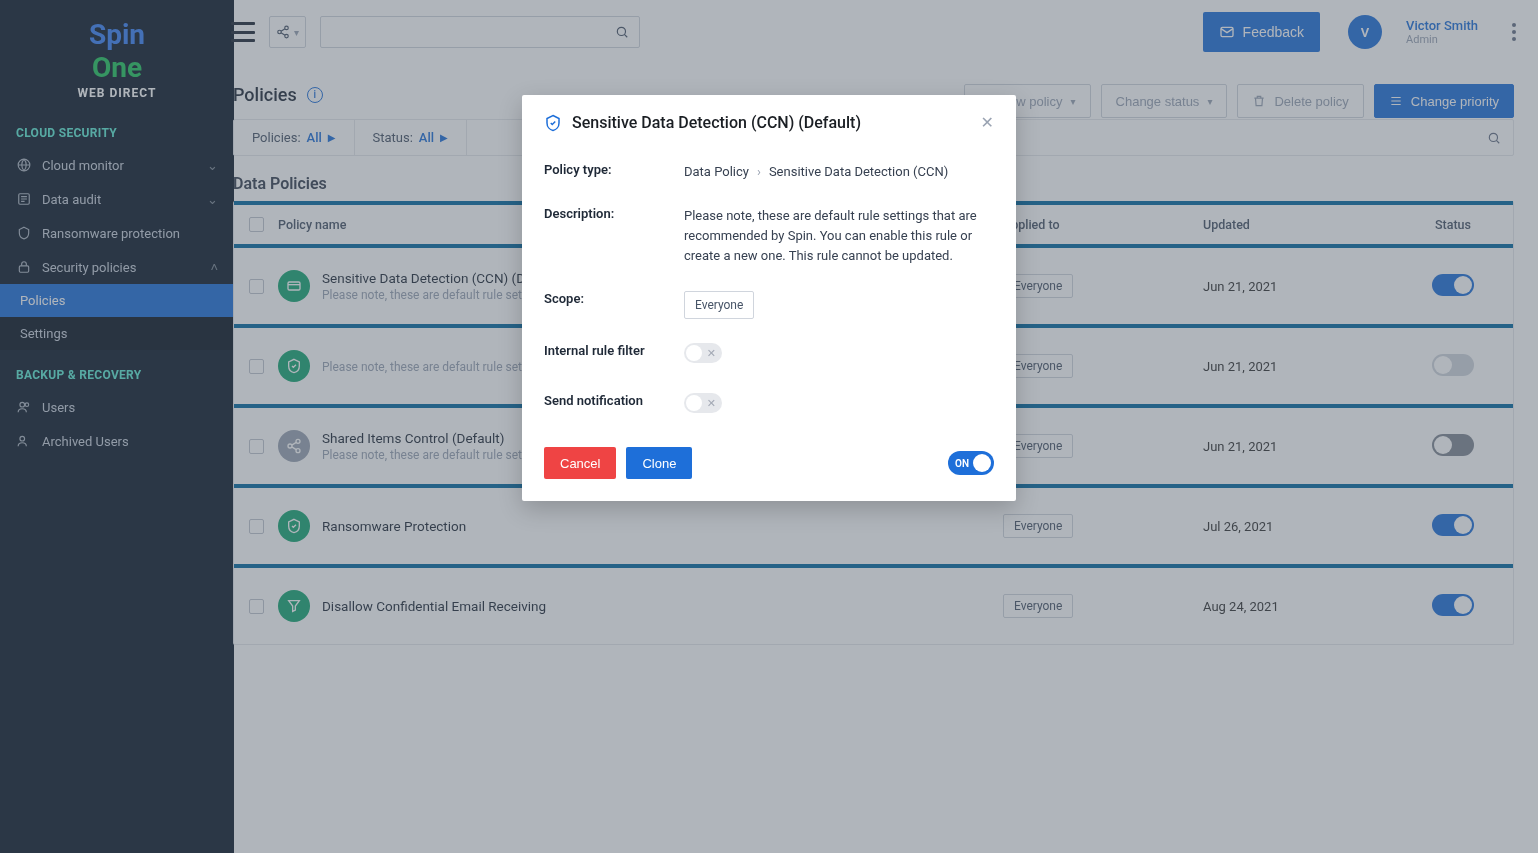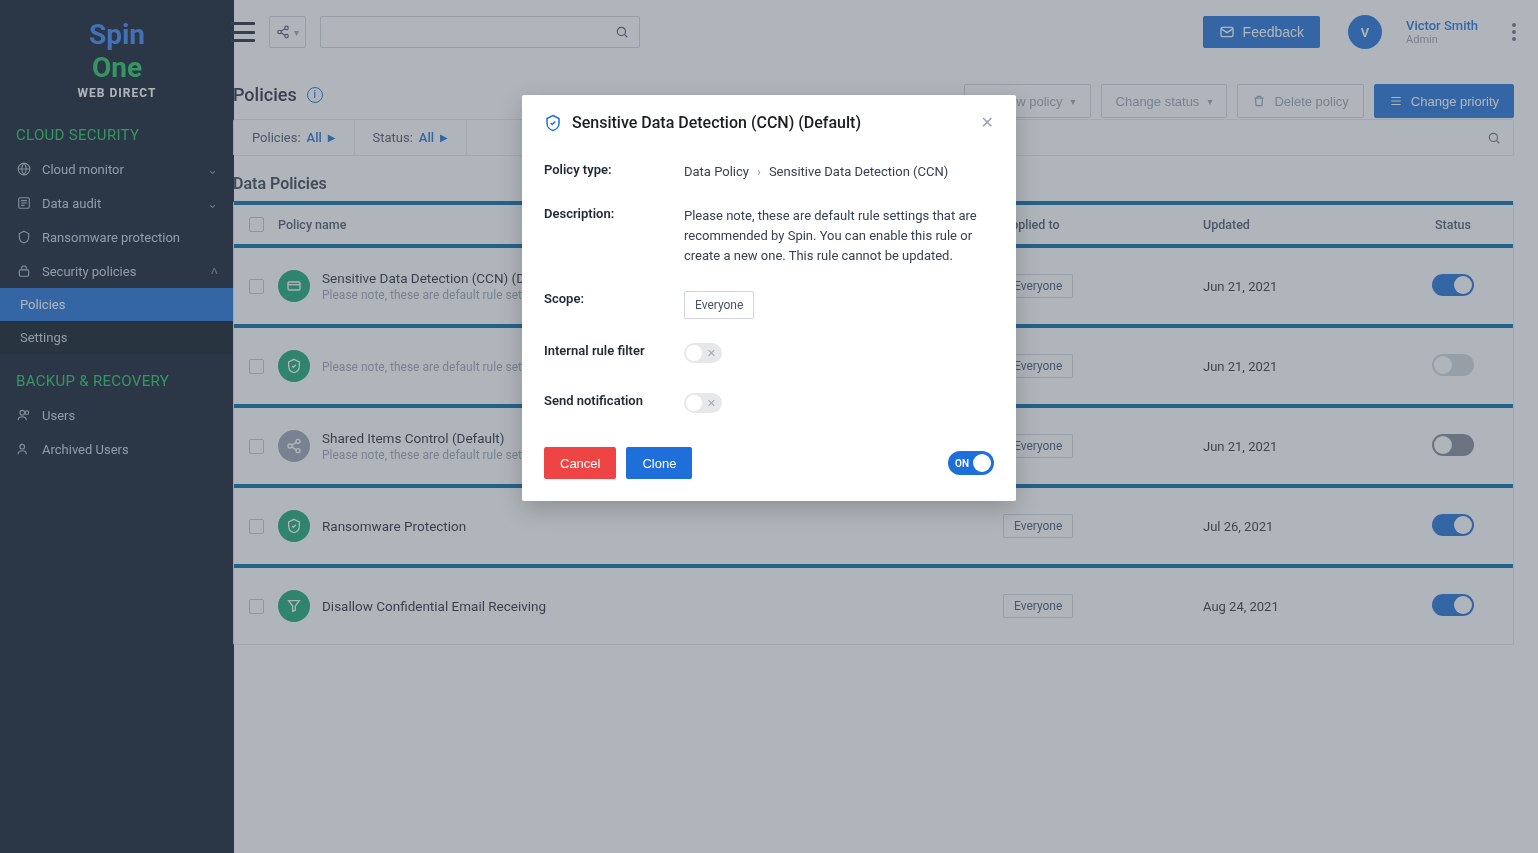--- a/index.html
+++ b/index.html
@@ -5,35 +5,35 @@
 * { box-sizing: border-box; margin: 0; padding: 0; }
 body { font-family: -apple-system, BlinkMacSystemFont, "Segoe UI", Roboto, sans-serif; font-size: 13px; color: #333; background: #fff; width: 1538px; height: 853px; overflow: hidden; position: relative; }
 
 
 .sidebar { position: absolute; left: 0; top: 0; width: 234px; height: 853px; background: #0d1b2a; color: #abb4c4; }
 .logo-area { text-align: center; padding: 18px 0 8px; }
 .logo-spin { font-size: 28px; font-weight: 700; }
 .logo-spin .s { color: #3b82f6; }
 .logo-spin .o { color: #22c55e; }
 .logo-sub { color: #fff; font-size: 12px; font-weight: 700; letter-spacing: 1px; margin-top: 2px; }
-.section-hdr { font-size: 15px; font-weight: 400; color: #22c55e; padding: 18px 16px 8px; letter-spacing: .3px; }
+.section-hdr { font-size: 12px; font-weight: 700; color: #5eead4; padding: 18px 16px 8px; letter-spacing: .3px; }
 .nav-item { display: flex; align-items: center; padding: 9px 16px; cursor: pointer; color: #c8cfdb; font-size: 13px; }
 .nav-item .ic { width: 16px; height: 16px; margin-right: 10px; display: inline-flex; align-items: center; justify-content: center; opacity: .85;}
 .nav-item .chev { margin-left: auto; opacity: .6; }
 .subnav .nav-item { padding-left: 20px; }
 .nav-item.active { background: #1e6fd9; color: #fff; }
 .nav-item.sub { background: #0a1521; }
 
 
 .topbar { position: absolute; left: 209px; top: 0; right: 0; height: 64px; display: flex; align-items: center; padding: 0 22px; gap: 14px; }
 .hamburger { width: 24px; height: 20px; display:flex; flex-direction:column; justify-content:space-between; cursor:pointer; }
 .hamburger span { height: 3px; background:#1f2937; border-radius:1px; }
 .share-btn { height: 32px; border:1px solid #d0d5dd; border-radius:2px; display:flex; align-items:center; padding:0 6px; gap:4px; background:#fff;}
 .search-top { height: 32px; width: 320px; border:1px solid #d0d5dd; border-radius:2px; display:flex; align-items:center; justify-content:flex-end; padding:0 10px; background:#fff;}
-.feedback-btn { margin-left:auto; background:#1e6fd9; color:#fff; border:none; height:32px; padding:0 16px; display:flex; align-items:center; gap:8px; border-radius:2px; cursor:pointer; font-size:14px;}
+.feedback-btn { margin-left:auto; background:#1e6fd9; color:#fff; border:none; height:40px; padding:0 16px; display:flex; align-items:center; gap:8px; border-radius:2px; cursor:pointer; font-size:14px;}
 .avatar { width:34px; height:34px; border-radius:50%; background:#1e6fd9; color:#fff; display:flex; align-items:center; justify-content:center; font-weight:600; margin-left:14px;}
 .user-block { margin-left:10px; }
 .user-name { color:#1e6fd9; font-size:13px; font-weight:500; }
 .user-role { color:#98a2b3; font-size:11px; }
 .kebab { margin-left:20px; display:flex; flex-direction:column; gap:3px; cursor:pointer; }
 .kebab span { width:4px; height:4px; border-radius:50%; background:#667085; }
 
 
 .main { position:absolute; left:209px; top:64px; right:0; bottom:0; padding:20px 24px; }
 .page-title { font-size:18px; font-weight:500; color:#1f2937; display:flex; align-items:center; gap:10px; }

